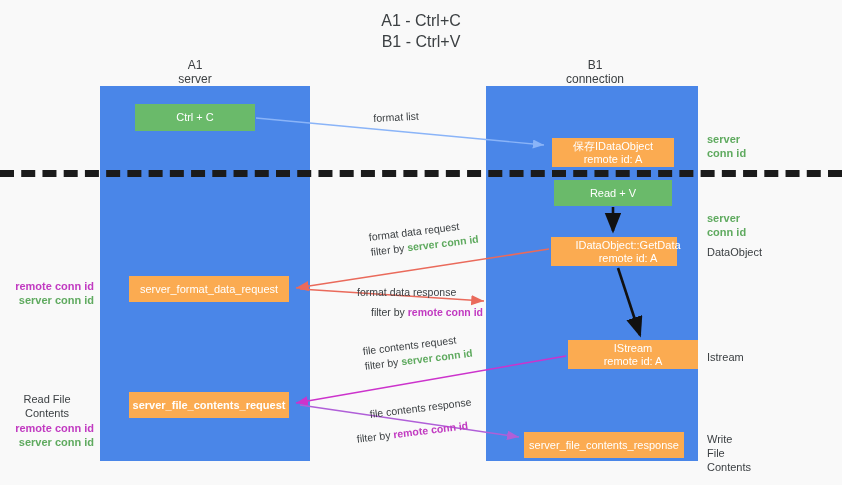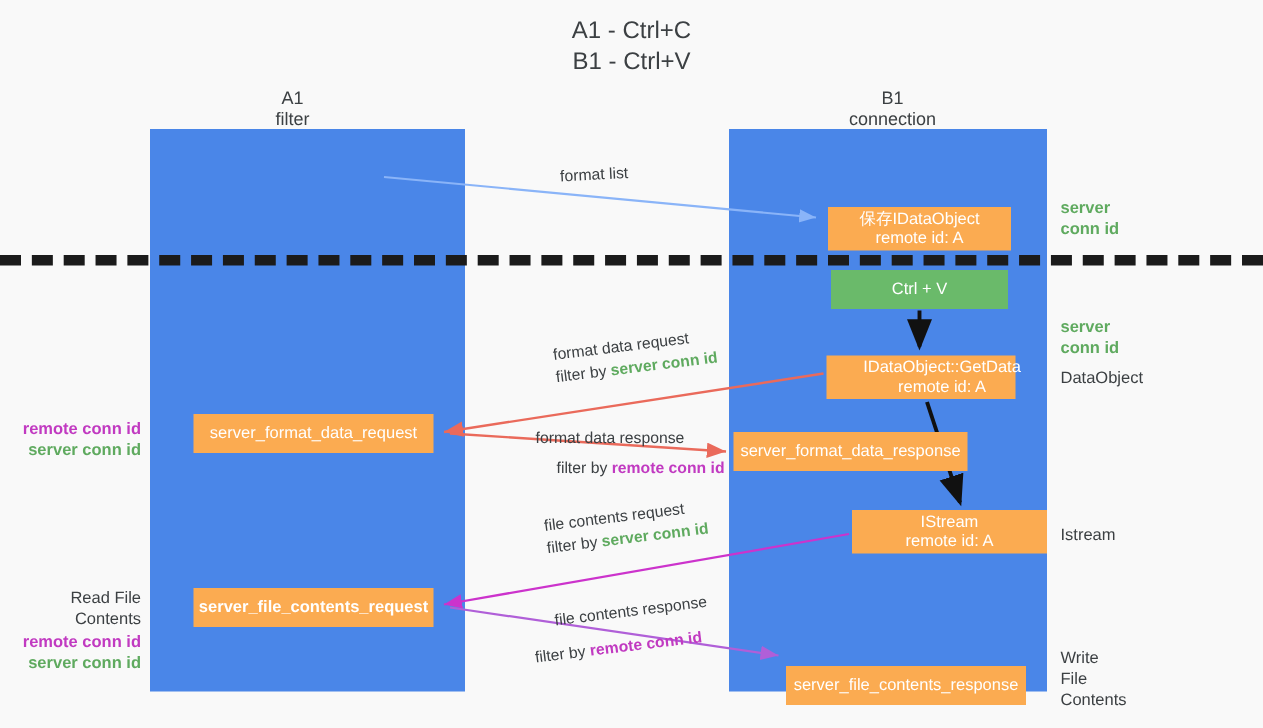--- a/index.html
+++ b/index.html
@@ -55,40 +55,40 @@
   .orange{background:#fbab51;}
 
   #n-ctrlc{left:135px;top:104px;width:120px;height:27px;}
   #n-idataobject{left:552px;top:138px;width:122px;height:29px;}
   #n-ctrlv{left:554px;top:180px;width:118px;height:26px;}
   #n-getdata{left:551px;top:237px;width:126px;height:29px;padding-left:32px;}
   #n-fmt-req{left:129px;top:276px;width:160px;height:26px;}
   #n-fmt-resp{left:489px;top:288px;width:156px;height:26px;}
   #n-istream{left:568px;top:340px;width:130px;height:29px;}
   #n-file-req{left:129px;top:392px;width:160px;height:26px;font-weight:bold;}
-  #n-file-resp{left:524px;top:444px;width:160px;height:26px;}
+  #n-file-resp{left:524px;top:432px;width:160px;height:26px;}
 
   
   .side-lbl{font-size:11px;line-height:14px;color:#3c4043;}
   .green-txt{color:#5faa5f;font-weight:bold;}
   .purple-txt{color:#c13ac1;font-weight:bold;}
   #lbl-srv1{left:707px;top:132px;}
   #lbl-srv2{left:707px;top:211px;}
   #lbl-dataobject{left:707px;top:245px;}
   #lbl-istream{left:707px;top:350px;}
   #lbl-writefile{left:707px;top:432px;}
 
   
   .left-lbl{
     font-size:11px;line-height:14px;text-align:right;
     color:#3c4043;
   }
   #lbl-left-1{left:0px;top:279px;width:94px;}
   #lbl-left-2{left:0px;top:392px;width:94px;}
-  #lbl-left-2 .plain{color:#3c4043;font-weight:normal;display:block;margin-bottom:1px;}
+  #lbl-left-2 .plain{color:#3c4043;font-weight:normal;display:block;margin-bottom:1px;text-align:center;}
 
   
   .edge-cap{
     font-size:10.5px;line-height:15px;color:#3c4043;
     white-space:nowrap;
   }
   .rot-up{transform:rotate(-7deg);transform-origin:left top;}
   #cap-formatlist{left:373px;top:111px;transform:rotate(-3deg);transform-origin:left top;}
   #cap-fdreq{left:368px;top:230px;}
   #cap-fdresp{left:357px;top:285px;}
@@ -99,21 +99,21 @@
 </style>
 </head>
 <body>
 
 <div id="stage">
 
   <div class="abs" id="title">A1 - Ctrl+C
 B1 - Ctrl+V</div>
 
   <div class="abs col-head" id="head-a1">A1
-filter</div>
+server</div>
   <div class="abs col-head" id="head-b1">B1
 connection</div>
 
   <div class="abs lane" id="lane-a1"></div>
   <div class="abs lane" id="lane-b1"></div>
 
   <svg id="wires">
     <defs>
       <marker id="ah-blue" markerWidth="9" markerHeight="9" refX="8" refY="3.2" orient="auto">
         <path d="M0,0 L8,3.2 L0,6.4 z" fill="#8ab4f8"></path>
@@ -142,27 +142,27 @@
 
     <line x1="618" y1="268" x2="640" y2="335" stroke="#111111" stroke-width="2.6" marker-end="url(#ah-black)"></line>
 
     <line x1="566" y1="356" x2="296" y2="403" stroke="#cc33cc" stroke-width="1.5" marker-end="url(#ah-magenta)"></line>
 
     <line x1="300" y1="405" x2="519" y2="437" stroke="#b05fd8" stroke-width="1.5" marker-end="url(#ah-violet)"></line>
   </svg>
 
   <div class="abs" id="divider"></div>
 
+  <div class="abs node green" id="n-ctrlc">Ctrl + C</div>
   <div class="abs node orange" id="n-idataobject">保存IDataObject
 remote id: A</div>
-  <div class="abs node green" id="n-ctrlv">Ctrl + V</div>
+  <div class="abs node green" id="n-ctrlv">Read + V</div>
   <div class="abs node orange" id="n-getdata">IDataObject::GetData
 remote id: A</div>
   <div class="abs node orange" id="n-fmt-req">server_format_data_request</div>
-  <div class="abs node orange" id="n-fmt-resp">server_format_data_response</div>
   <div class="abs node orange" id="n-istream">IStream
 remote id: A</div>
   <div class="abs node orange" id="n-file-req">server_file_contents_request</div>
   <div class="abs node orange" id="n-file-resp">server_file_contents_response</div>
 
   <div class="abs edge-cap" id="cap-formatlist">
     <span>format list</span>
   </div>
 
   <div class="abs edge-cap rot-up" id="cap-fdreq">

